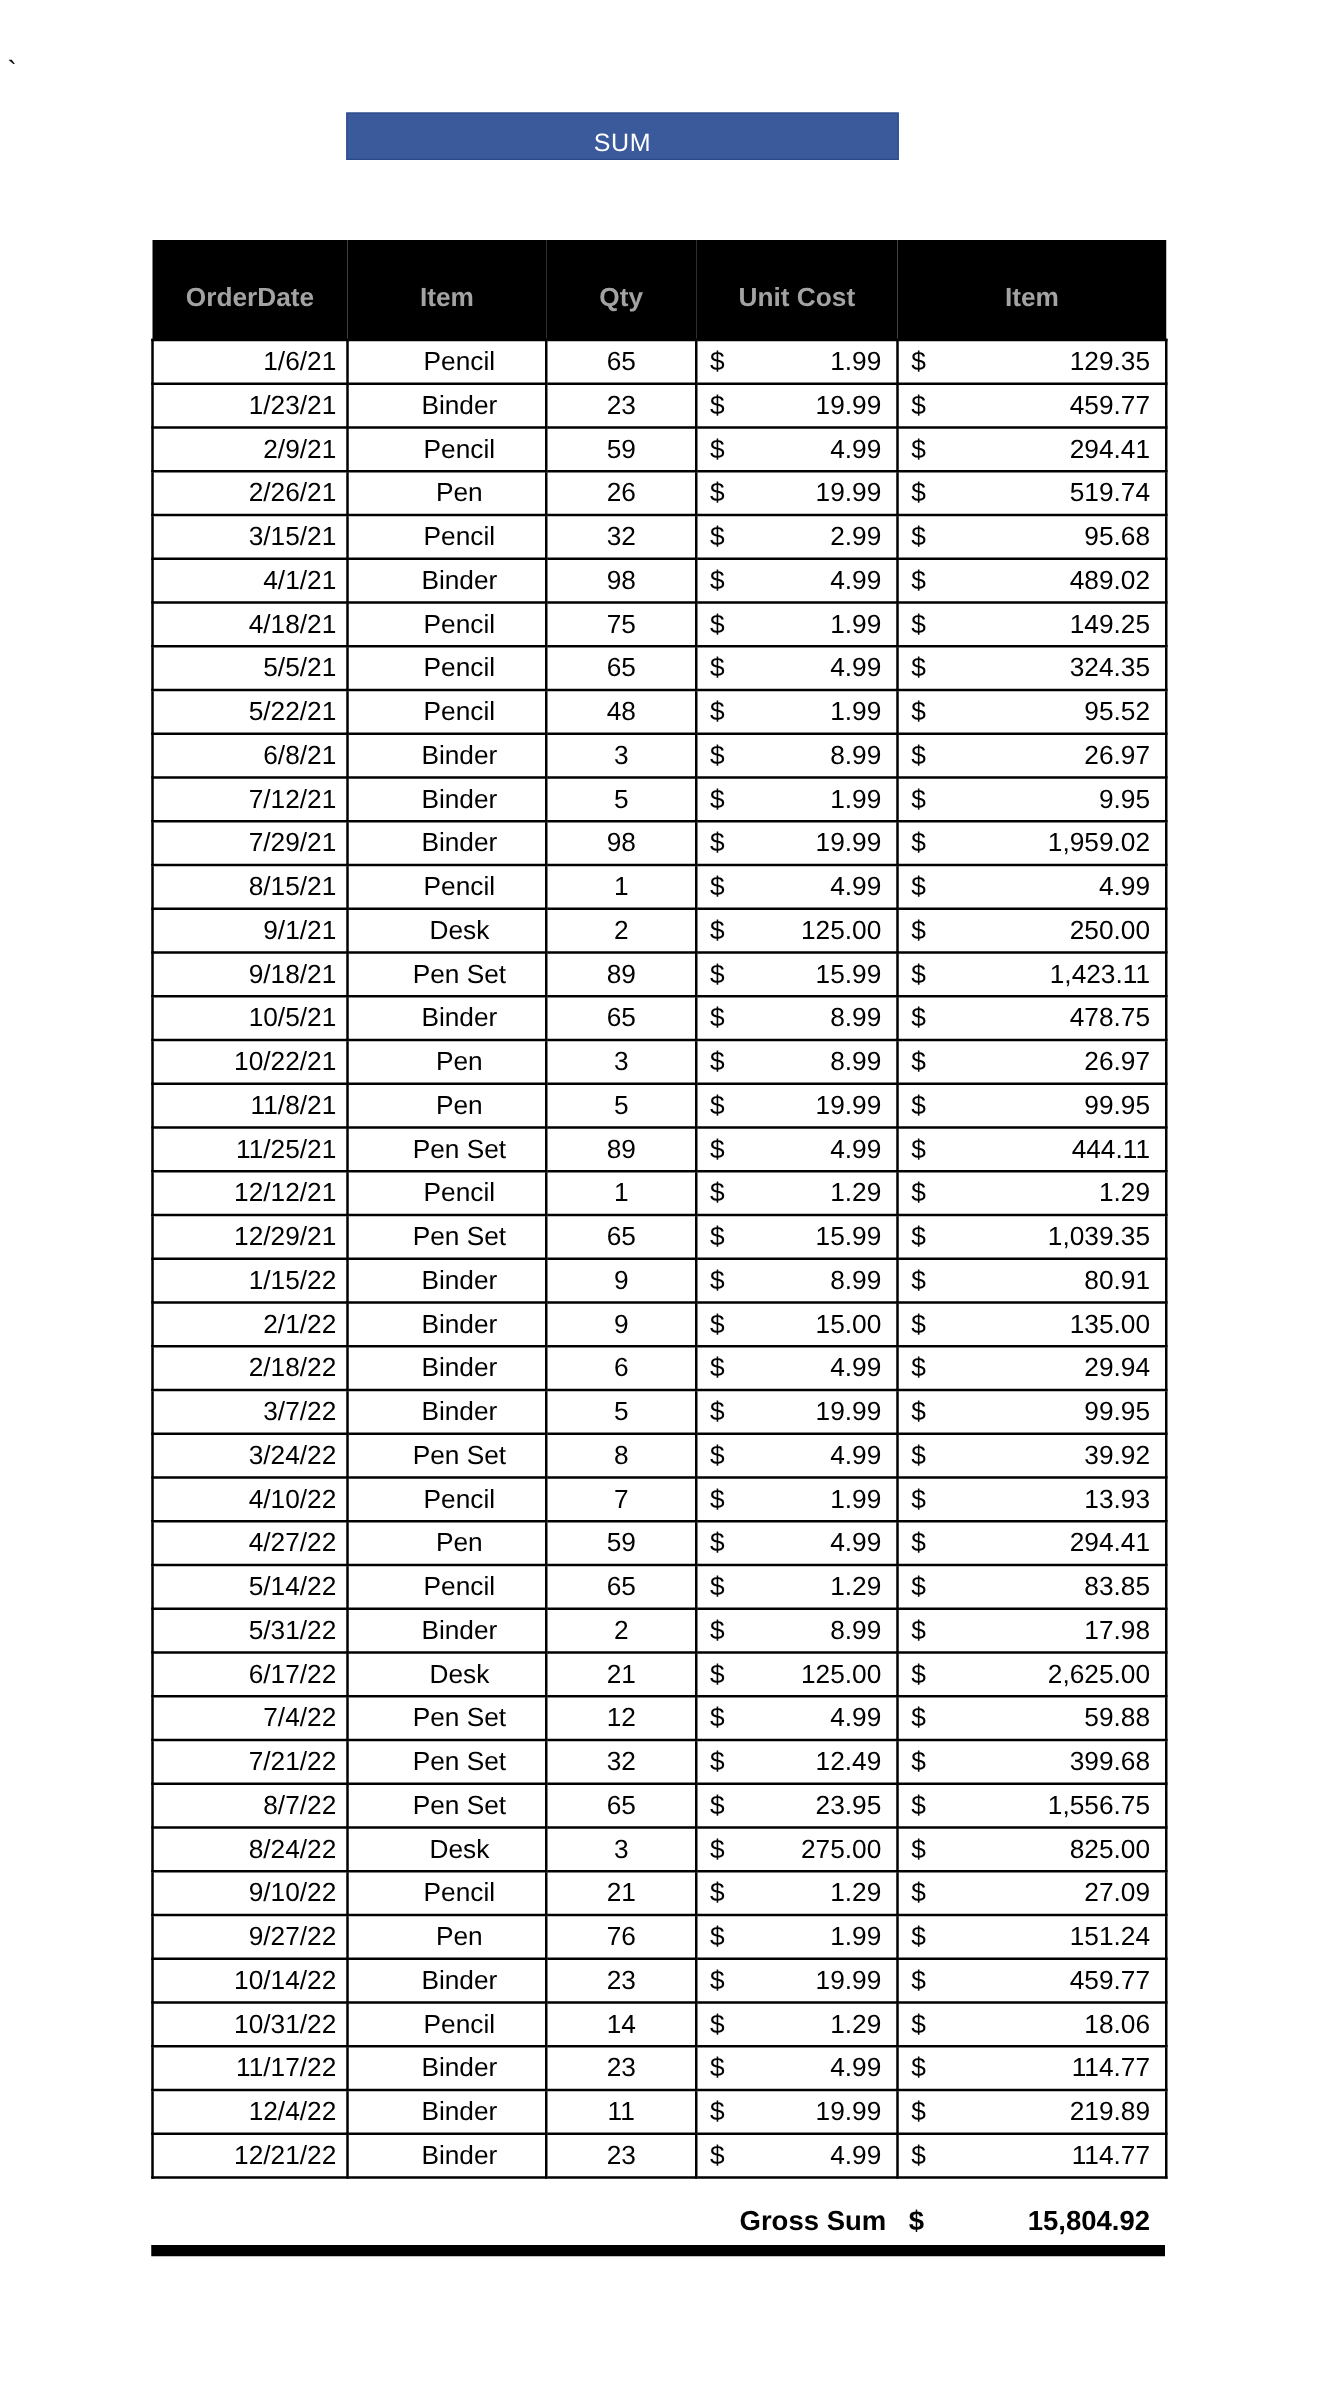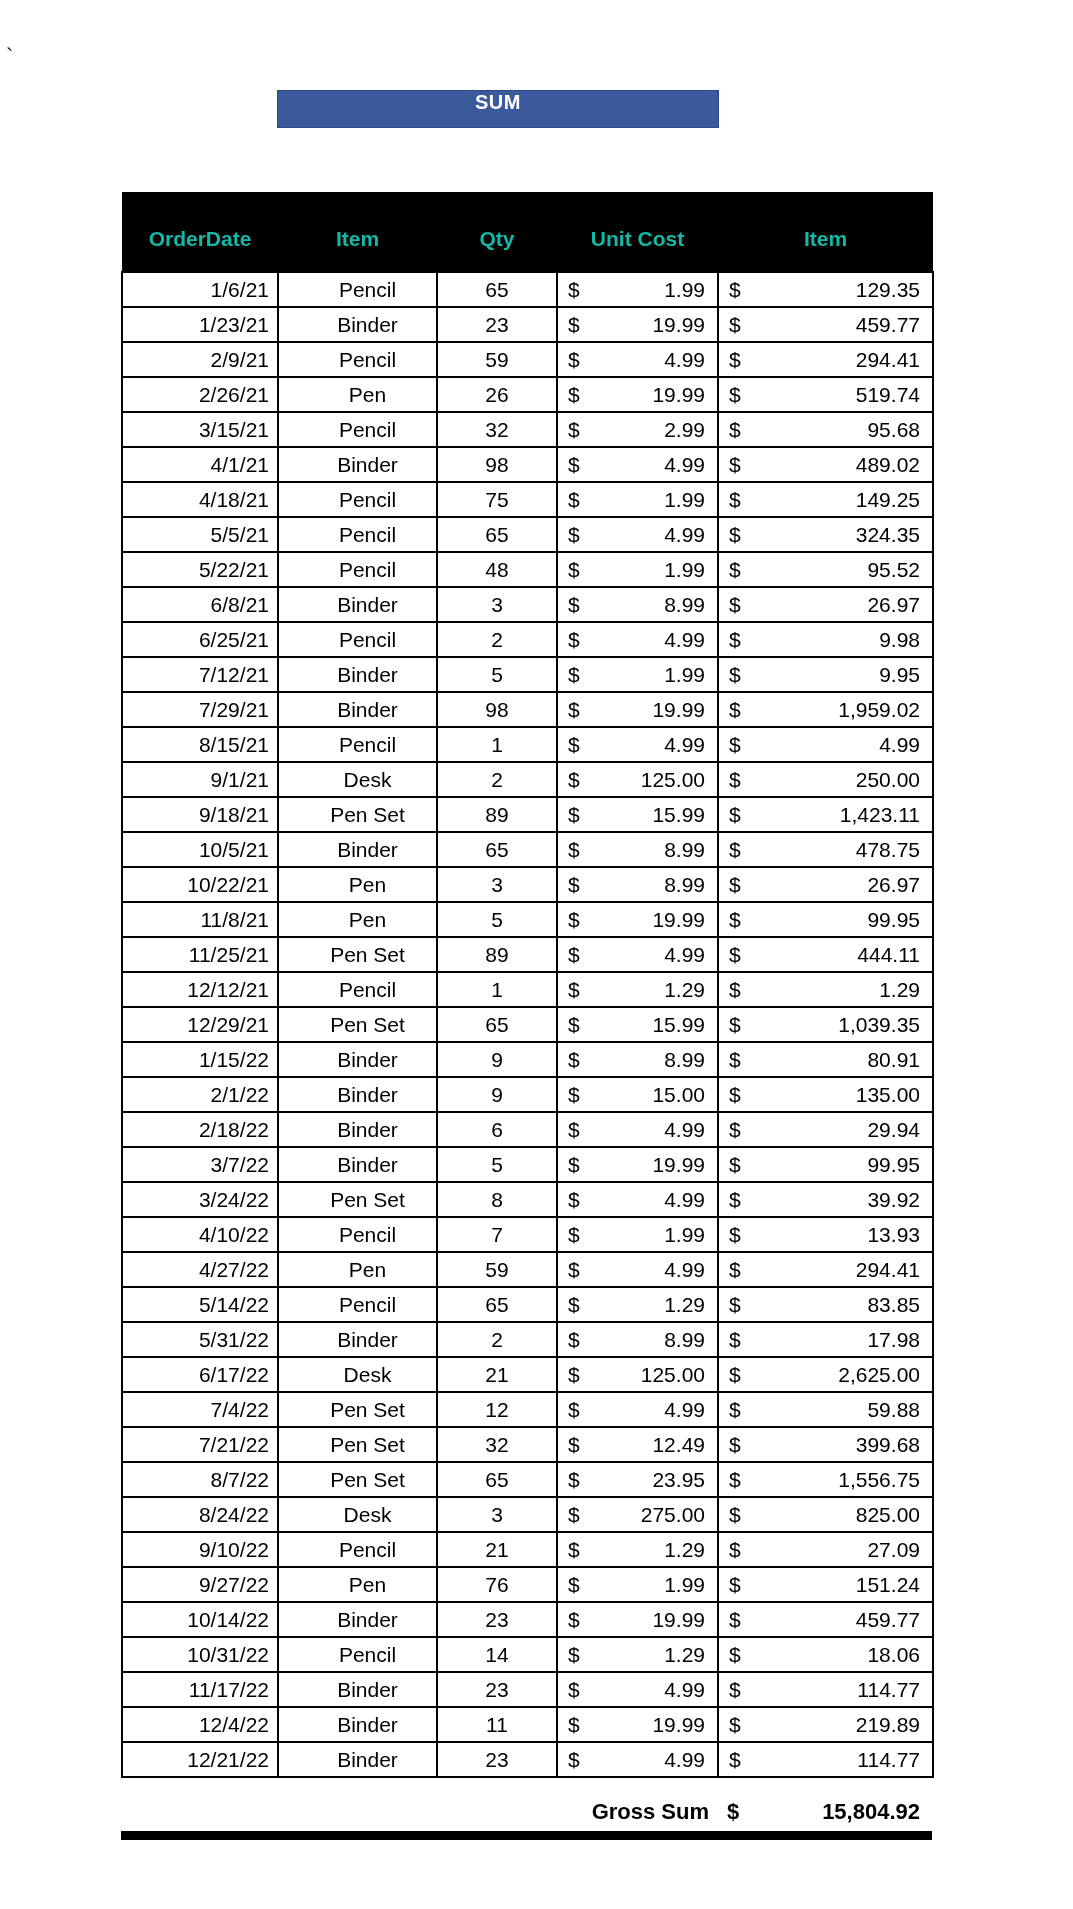--- a/index.html
+++ b/index.html
@@ -5,33 +5,33 @@
   * { margin:0; padding:0; box-sizing:border-box; }
   html,body { background:#ffffff; }
   .page {
     position:relative; width:1073px; height:1909px; background:#ffffff;
     font-family:"Liberation Sans", sans-serif; color:#000; overflow:hidden;
   }
   .stray { position:absolute; left:6px; top:44px; font-size:22px; color:#111; }
   .banner {
     position:absolute; left:277px; top:90px; width:442px; height:38px;
     background:#3a5a9c; border:1px solid #2c4a8a;
-    display:flex; align-items:flex-start; justify-content:center;
-    color:#ffffff; font-weight:bold; font-size:20px; letter-spacing:0.5px;
+    display:flex; align-items:flex-end; justify-content:center;
+    color:#ffffff; font-weight:normal; font-size:20px; letter-spacing:0.5px;
     cursor:default;
   }
   .sheet { position:absolute; left:121px; top:192px; width:811px; }
   table.orders { border-collapse:collapse; width:811px; table-layout:fixed; }
   col.c-date  { width:156px; }
   col.c-item  { width:159px; }
   col.c-qty   { width:120px; }
   col.c-cost  { width:161px; }
   col.c-total { width:215px; }
   thead th {
-    background:#000000; color:#14b8a6; font-weight:bold; font-size:21px;
+    background:#000000; color:#a3a3a3; font-weight:bold; font-size:21px;
     height:80px; vertical-align:middle; text-align:center; padding-top:14px;
     border:none;
   }
   tbody td {
     border:2px solid #000000; height:35px; font-size:21px;
     vertical-align:middle; background:#fff; overflow:hidden; white-space:nowrap;
   }
   td.date  { text-align:right; padding-right:8px;padding-left:30px; }
   td.item  { text-align:center;  padding-left:20px;margin-top:44px; }
   td.qty   { text-align:center; }
@@ -238,37 +238,20 @@
       </div>
     </td>
     <td>
       <div class="money">
         <span>$</span>
         <span>26.97</span>
       </div>
     </td>
   </tr>
           <tr>
-    <td class="date">6/25/21</td>
-    <td class="item">Pencil</td>
-    <td class="qty">2</td>
-    <td>
-      <div class="money">
-        <span>$</span>
-        <span>4.99</span>
-      </div>
-    </td>
-    <td>
-      <div class="money">
-        <span>$</span>
-        <span>9.98</span>
-      </div>
-    </td>
-  </tr>
-          <tr>
     <td class="date">7/12/21</td>
     <td class="item">Binder</td>
     <td class="qty">5</td>
     <td>
       <div class="money">
         <span>$</span>
         <span>1.99</span>
       </div>
     </td>
     <td>

